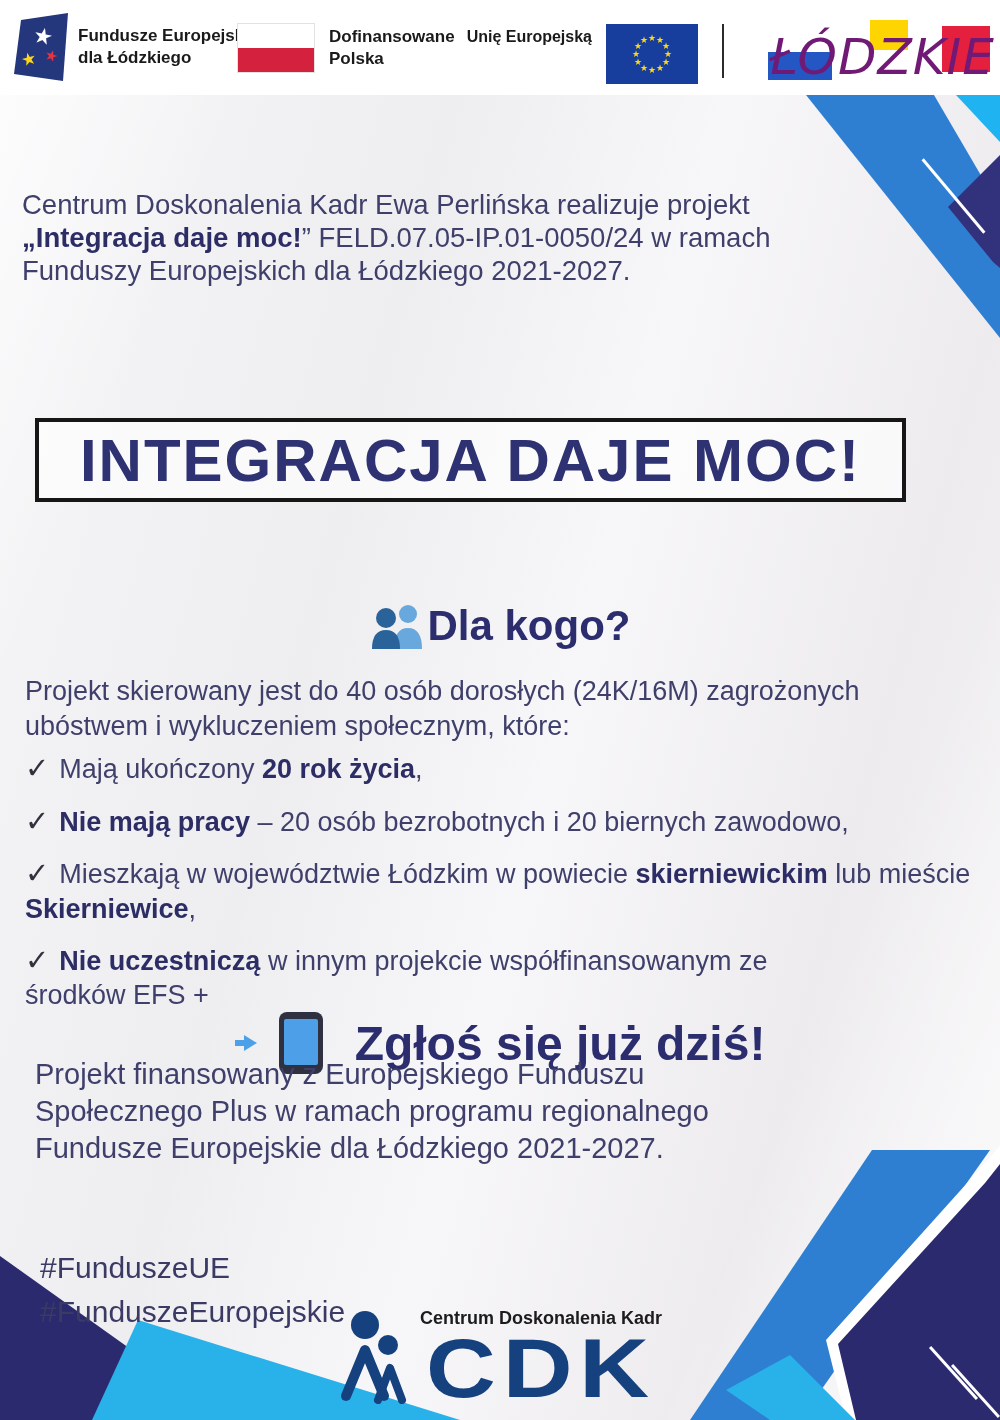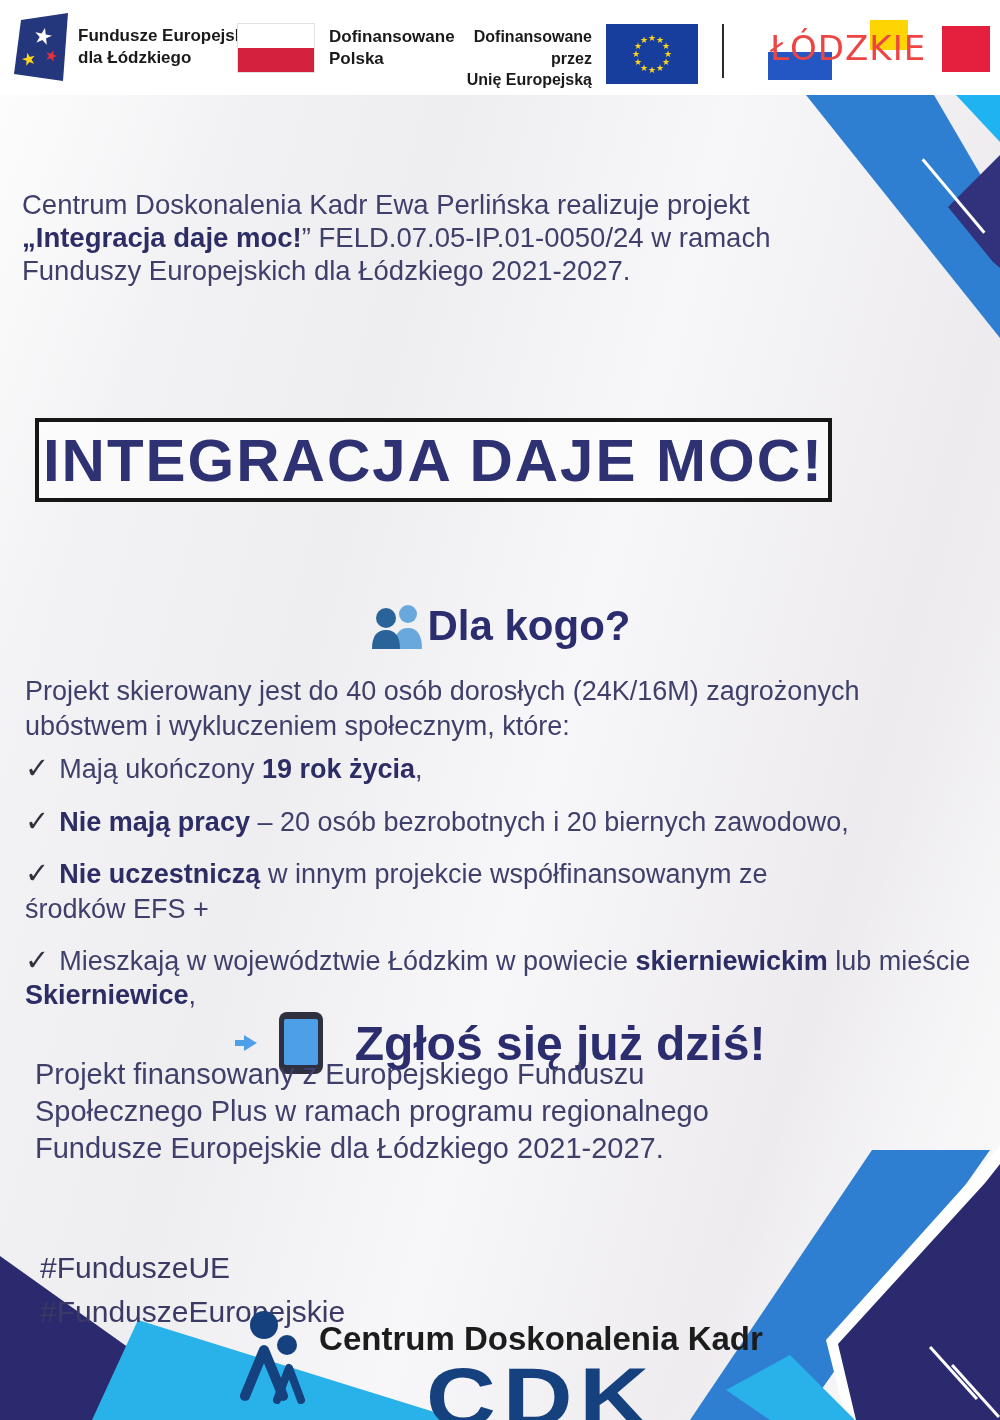--- a/index.html
+++ b/index.html
@@ -24,22 +24,22 @@
   .pl-flag .r { height: 50%; background: #d4213d; }
   .eu-txt { left: 440px; top: 26px; width: 152px; display: block; text-align: right;
             font-size: 16px; font-weight: 700; color: #1a1a1a; line-height: 1.35; position: absolute; }
   .eu-flag { position: absolute; left: 606px; top: 24px; }
   .sep { position: absolute; left: 722px; top: 24px; width: 2px; height: 54px; background: #2b2b2b; }
   .lodzkie { position: absolute; left: 768px; top: 20px; width: 228px; height: 64px; }
   .lodzkie .rect { position: absolute; }
   .lodzkie .blue { left: 0; top: 32px; width: 64px; height: 28px; background: #2456c4; }
   .lodzkie .yellow { left: 102px; top: 0; width: 38px; height: 30px; background: #fed500; }
   .lodzkie .red { left: 174px; top: 6px; width: 48px; height: 46px; background: #e5203f; }
-  .lodzkie .word { position: absolute; left: 2px; top: 8px; font-size: 34px; font-weight: 400;
-                   letter-spacing: 1px; color: #ef4444; z-index: 2; font-family: "DejaVu Sans", sans-serif; }
+  .lodzkie .word { position: absolute; left: 2px; top: 8px; font-size: 50px; font-weight: 400;
+                   letter-spacing: 1px; color: #701a75; z-index: 2; font-family: "DejaVu Sans", sans-serif; font-style: italic; }
   
   .deco { position: absolute; inset: 0; z-index: 1; }
   .shape { position: absolute; inset: 0; }
   .tr-band   { background: #2e7fd2; clip-path: polygon(806px 95px, 934px 95px, 1000px 208px, 1000px 338px); }
   .tr-cyan   { background: #1fb3f2; clip-path: polygon(956px 95px, 1000px 95px, 1000px 142px); }
   .tr-diamond{ background: #32327c; clip-path: polygon(948px 207px, 1003px 152px, 1000px 268px, 993px 262px); }
   .tr-line   { position: absolute; left: 952px; top: 148px; width: 3px; height: 96px;
                background: #fff; transform: rotate(-40deg); }
   .bl-navy { background: #2b2a6e; clip-path: polygon(0px 1256px, 0px 1420px, 230px 1420px); }
   .bl-cyan { background: #29b1ea; clip-path: polygon(138px 1320px, 460px 1420px, 92px 1420px); }
@@ -47,21 +47,21 @@
   .br-white{ background: #ffffff; clip-path: polygon(977px 1172px, 1000px 1146px, 1000px 1420px, 846px 1420px, 826px 1340px); }
   .br-navy { background: #2b2a6e; clip-path: polygon(985px 1183px, 1000px 1164px, 1000px 1420px, 856px 1420px, 838px 1344px); }
   .br-cyan { background: #29b1ea; clip-path: polygon(790px 1355px, 855px 1420px, 770px 1420px, 726px 1390px); }
   .br-line1{ position: absolute; left: 952px; top: 1338px; width: 3px; height: 70px; background: #fff; transform: rotate(-42deg); }
   .br-line2{ position: absolute; left: 974px; top: 1356px; width: 3px; height: 70px; background: #fff; transform: rotate(-42deg); }
   
   main { position: absolute; inset: 0; z-index: 2; border-radius: 23px; }
   .intro { position: absolute; left: 22px; top: 188px; width: 872px;
            font-size: 27.5px; line-height: 1.2; color: #3f3f6b; }
   .b { font-weight: 700; color: #2d2d66; }
-  .title-box { position: absolute; left: 35px; top: 418px; width: 797px; height: 84px;
+  .title-box { position: absolute; left: 35px; top: 418px; width: 871px; height: 84px;
                border: 4px solid #161616; background: rgba(255,255,255,.65);
                display: flex; align-items: center; justify-content: center; }
   .title-box span { font-size: 60px; font-weight: 700; letter-spacing: 2px; color: #2e3172; }
   .section-h { position: absolute; left: 0; top: 602px; width: 1000px; text-align: center; }
   .section-h .inner { display: inline-flex; align-items: center; gap: 2px; }
   .section-h .txt { font-size: 42px; font-weight: 700; color: #2b2d6e; }
   .lead { position: absolute; left: 25px; top: 674px; width: 880px;
           font-size: 27px; line-height: 1.28; color: #3f3f6b; }
   .criteria { position: absolute; left: 25px; top: 750px; width: 975px; }
   .bullet { font-size: 27px; line-height: 1.26; color: #3f3f6b; margin-bottom: 16px; }
@@ -79,21 +79,21 @@
   .phone-arrow .tail { position: absolute; left: 0; top: 5px; width: 10px; height: 6px; background: #4da0e8; }
   .phone-arrow .head { position: absolute; left: 9px; top: 0; width: 0; height: 0;
                        border-top: 8px solid transparent; border-bottom: 8px solid transparent;
                        border-left: 13px solid #4da0e8; }
   .financing { position: absolute; left: 35px; top: 1056px; width: 775px;
                font-size: 29px; line-height: 1.27; color: #3f3f6b; }
   .hashtags { position: absolute; left: 40px; top: 1246px; font-size: 30px; line-height: 1.45; color: #3a3a64; }
   .cdk { position: absolute; left: 0; top: 1308px; width: 1000px; display: flex;
          justify-content: center; align-items: flex-start; gap: 8px; }
   .cdk-textcol { display: flex; flex-direction: column; align-items: center; }
-  .cdk-title { font-size: 33px; font-weight: 700; color: #1c1c1c; margin-top: 12px; }
+  .cdk-title { font-size: 18px; font-weight: 700; color: #1c1c1c; }
   .cdk-acronym { font-size: 84px; font-weight: 700; letter-spacing: 6px; color: #15417e;
                  line-height: .95; transform: scaleX(1.15); transform-origin: center; }
 </style>
 </head>
 <body>
 
 <div class="page">
 
   <div class="deco">
     <div class="shape tr-band"></div>
@@ -129,21 +129,20 @@
         <div class="w"></div>
           <div class="r"></div>
       </div>
       <div class="logo-text">
         <div>Dofinansowane</div>
         <div>Polska</div>
       </div>
     </div>
 
     <div class="eu-txt">
-      <div>Dofinansowane przez</div>
       <div>Unię Europejską</div>
     </div>
     <svg class="eu-flag" width="92" height="60" viewBox="0 0 92 60">
       <rect width="92" height="60" fill="#173e9c"></rect>
       <g fill="#ffd617" font-size="9" font-family="DejaVu Sans" text-anchor="middle">
         <text x="46" y="17">★</text>
           <text x="54" y="19">★</text>
           <text x="60" y="25">★</text>
         <text x="62" y="33">★</text>
           <text x="60" y="41">★</text>
@@ -182,24 +181,24 @@
           <circle cx="17" cy="15" r="10" fill="#2a6399"></circle>
           <path d="M3 46 Q3 27 17 27 Q31 27 31 46 Z" fill="#2a6399"></path>
         </svg>
         <span class="txt">Dla kogo?</span>
       </span>
     </div>
 
     <p class="lead">Projekt skierowany jest do 40 osób dorosłych (24K/16M) zagrożonych ubóstwem i wykluczeniem społecznym, które:</p>
 
     <div class="criteria">
-        <div class="bullet w1"><span class="check">✓</span><span>Mają ukończony </span><span class="b">19 rok życia</span><span>,</span></div>
+        <div class="bullet w1"><span class="check">✓</span><span>Mają ukończony </span><span class="b">20 rok życia</span><span>,</span></div>
         <div class="bullet w2"><span class="check">✓</span><span class="b">Nie mają pracy</span><span> – 20 osób bezrobotnych i 20 biernych zawodowo,</span></div>
+        <div class="bullet w3"><span class="check">✓</span><span>Mieszkają w województwie Łódzkim w powiecie </span><span class="b">skierniewickim</span><span> lub mieście </span><span class="b">Skierniewice</span><span>,</span></div>
         <div class="bullet w4"><span class="check">✓</span><span class="b">Nie uczestniczą</span><span> w innym projekcie współfinansowanym ze środków EFS +</span></div>
-        <div class="bullet w3"><span class="check">✓</span><span>Mieszkają w województwie Łódzkim w powiecie </span><span class="b">skierniewickim</span><span> lub mieście </span><span class="b">Skierniewice</span><span>,</span></div>
       </div>
 
     <div class="cta">
       <span class="inner">
         <span class="phone-arrow">
           <span class="tail"></span>
             <span class="head"></span>
         </span>
         <span class="phone">
             <span class="screen"></span>

